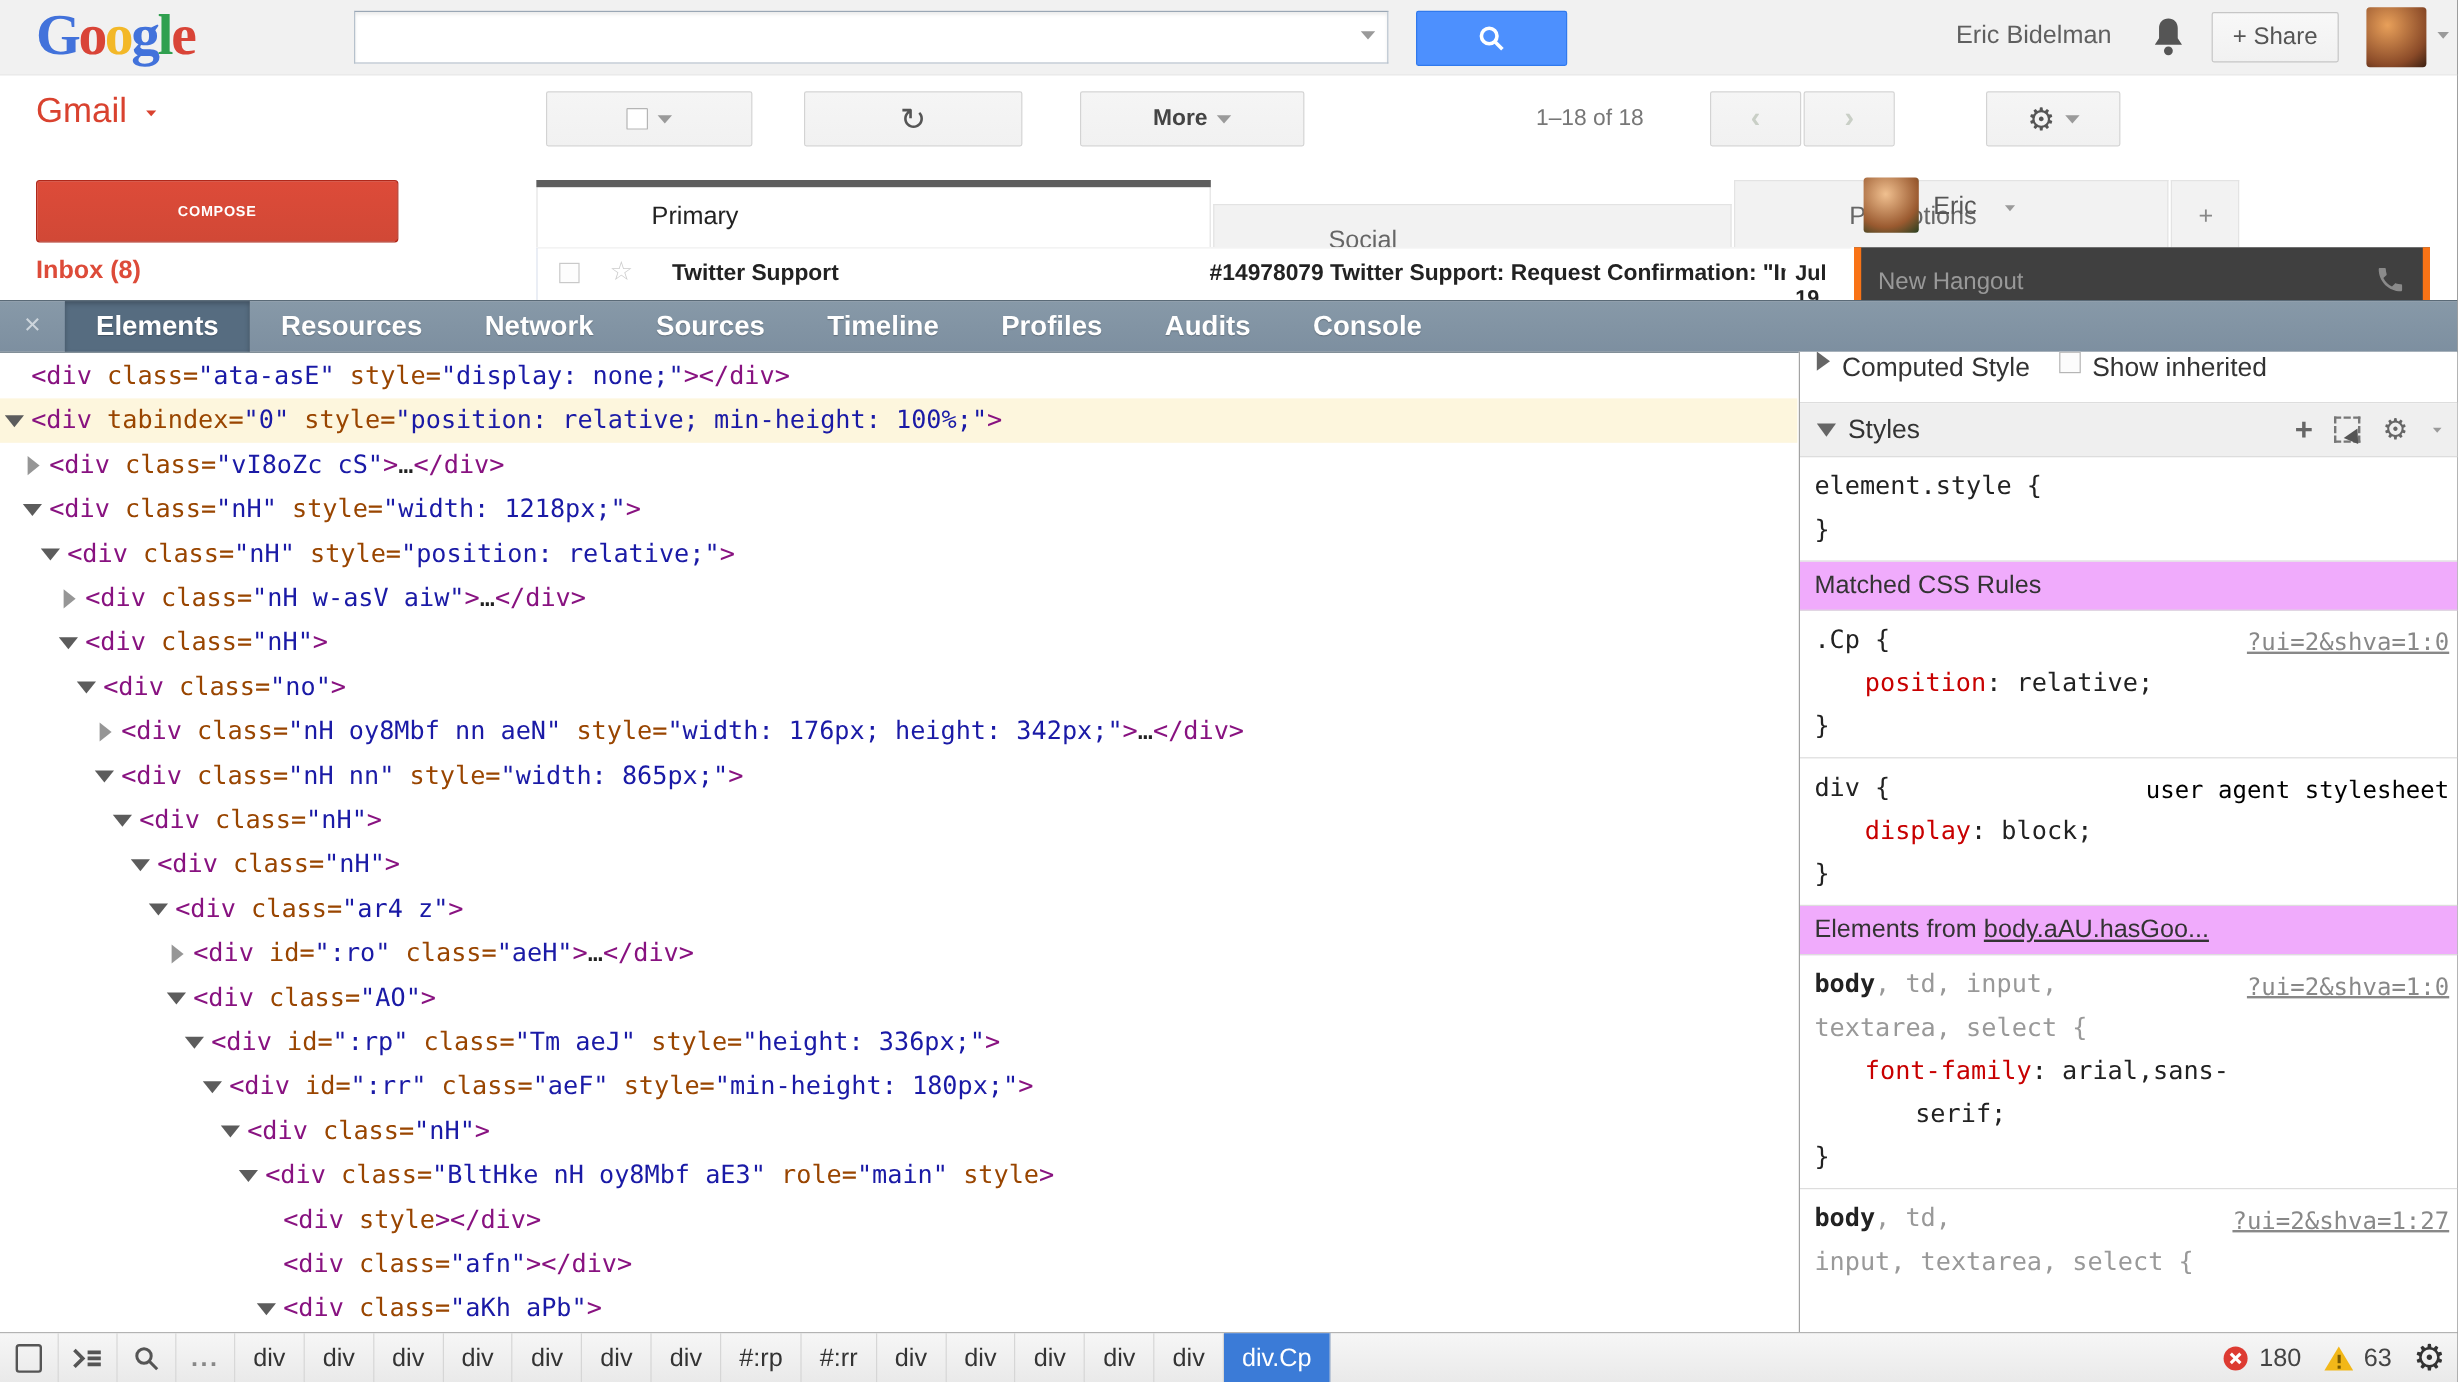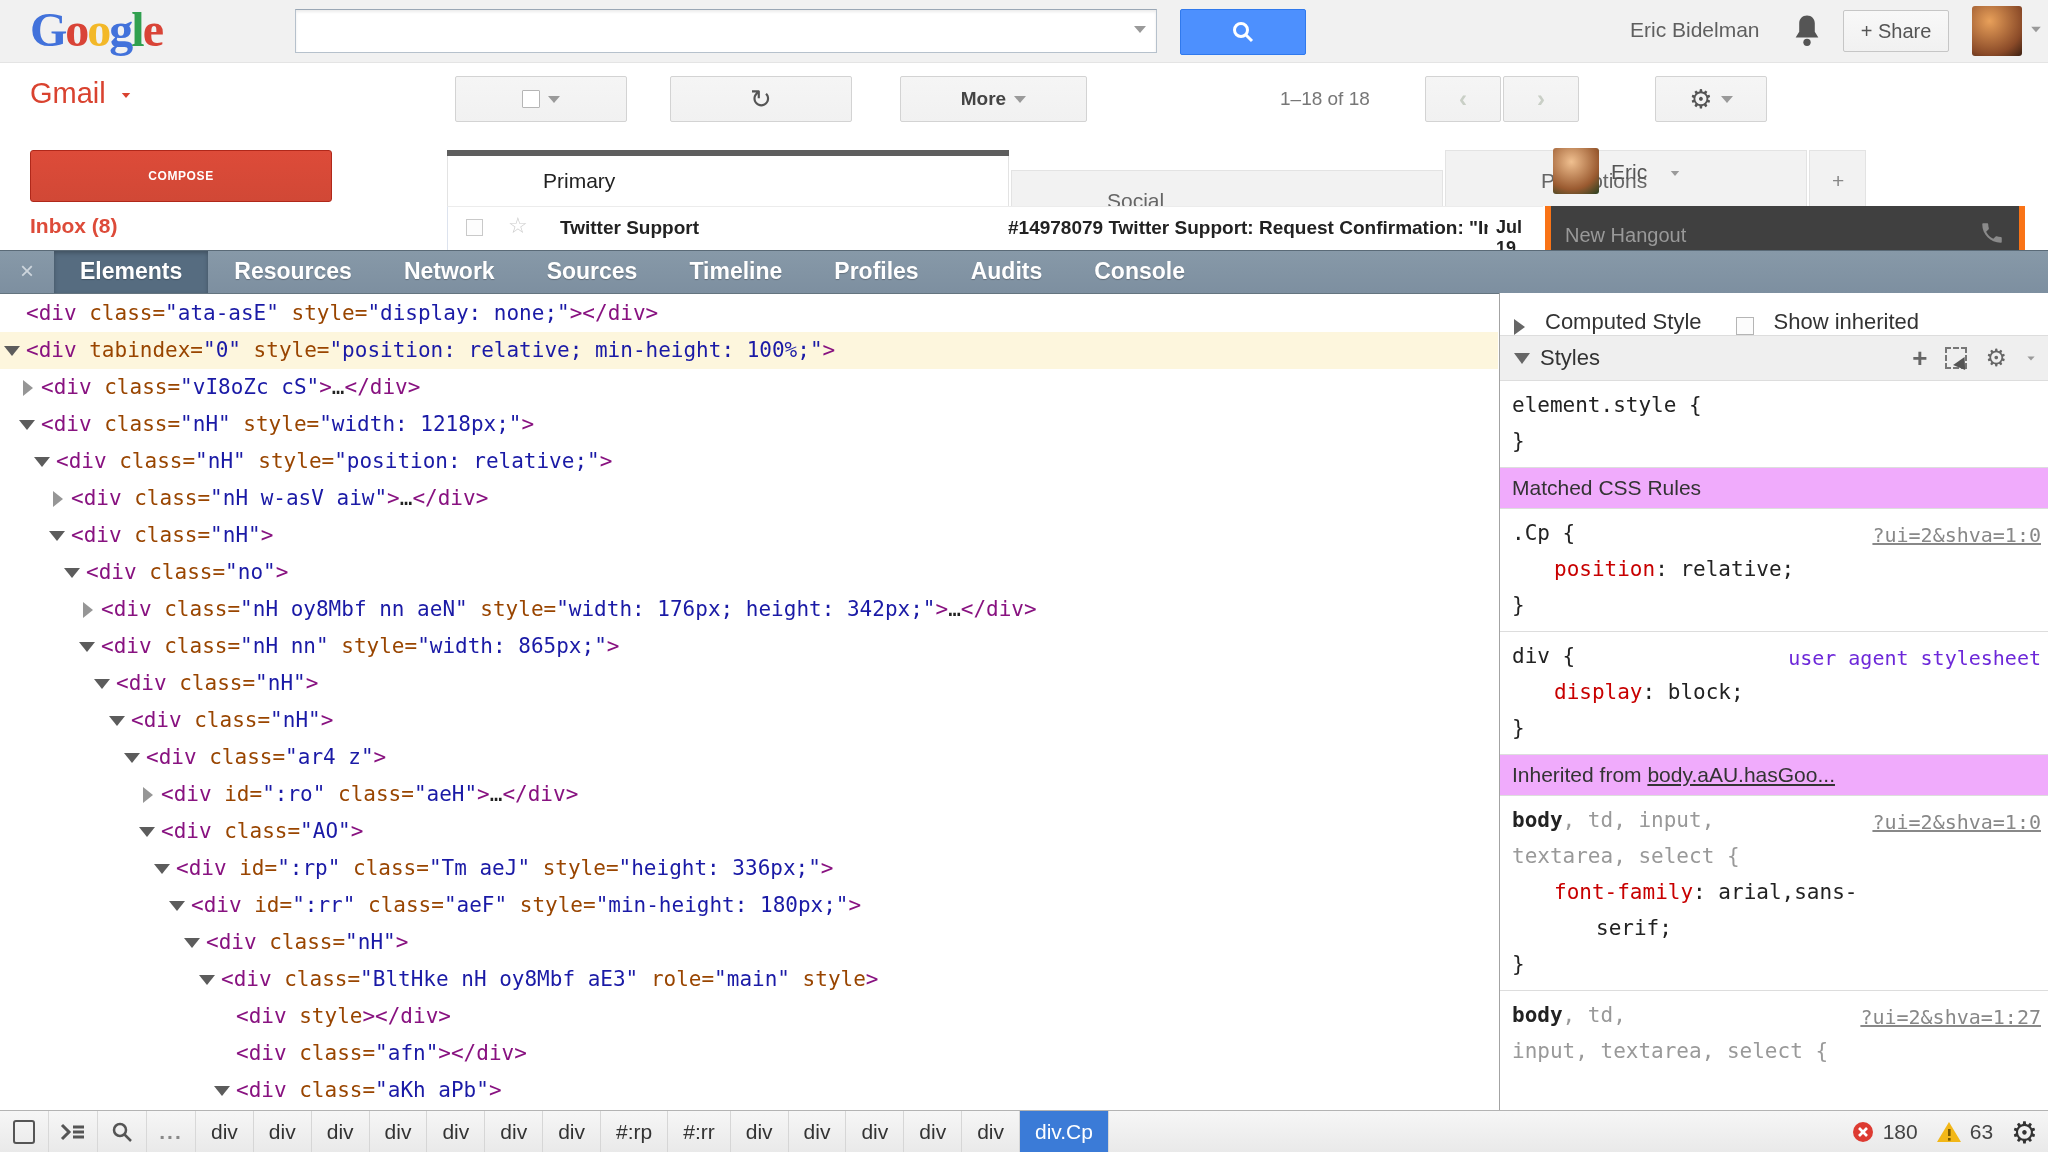--- a/index.html
+++ b/index.html
@@ -85,35 +85,35 @@
   .tk-g{color:#881280;}
   .tk-a{color:#994500;}
   .tk-v{color:#1a1aa6;}
   .tk-p{color:#222;}
 
   
   .sidebar{position:absolute;left:1499px;top:0;width:549px;height:817px;border-left:1px solid #a3a3a3;background:#fff;overflow:hidden;
            font-family:"DejaVu Sans Mono",monospace;font-size:21px;color:#222;}
   .sb-ui{font-family:"Liberation Sans",sans-serif;}
   .sb-row{position:relative;border-bottom:1px solid #ddd;}
-  .sb-computed{height:42px;display:flex;align-items:flex-end;gap:20px;padding-left:14px;font-size:22px;color:#333;}
+  .sb-computed{height:42px;display:flex;align-items:flex-start;gap:10px;padding-left:14px;font-size:22px;color:#333;}
   .sb-styles{height:44px;display:flex;align-items:center;gap:10px;padding-left:14px;font-size:22px;color:#333;background:#efefef;}
   .sb-styles .icons{margin-left:auto;display:flex;align-items:center;gap:18px;padding-right:12px;}
   .tri-r{display:inline-block;width:0;height:0;border-top:8px solid transparent;border-bottom:8px solid transparent;border-left:11px solid #666;}
   .tri-d{display:inline-block;width:0;height:0;border-left:8px solid transparent;border-right:8px solid transparent;border-top:11px solid #666;}
   .sb-chk{display:inline-block;width:16px;height:16px;border:1px solid #b5b5b5;background:#fcfcfc;margin-left:14px;}
   .plus-ic{font-size:26px;color:#666;font-weight:bold;line-height:20px;}
   .picker-ic{position:relative;display:inline-block;width:18px;height:18px;border:2px dashed #777;}
   .picker-ic::after{content:"";position:absolute;right:-4px;bottom:-4px;width:0;height:0;border-left:7px solid transparent;border-right:7px solid transparent;border-top:11px solid #555;transform:rotate(-35deg);}
   .gear-sm{font-size:24px;color:#666;}
   .sb-section{height:40px;line-height:40px;background:#f0abfc;padding-left:12px;font-size:21px;color:#333;
               font-family:"Liberation Sans",sans-serif;border-bottom:1px solid #ddd;}
   .sb-rule{position:relative;padding:6px 0 8px 12px;line-height:36px;}
   .sb-link{position:absolute;right:8px;top:8px;color:#888;text-decoration:underline;font-size:20px;}
-  .sb-note{position:absolute;right:8px;top:8px;color:#6d28d9;font-size:20px;}
+  .sb-note{position:absolute;right:8px;top:8px;color:#000000;font-size:20px;}
   .prop{padding-left:42px;}
   .prop .pn{color:#c80000;}
   .prop-wrap{padding-left:84px;}
   .sel-dim{color:#999;}
   .sel-m{color:#222;font-weight:bold;}
   .und{text-decoration:underline;}
 
   
   .dt-status{position:absolute;left:0;top:860px;width:2048px;height:42px;background:linear-gradient(#f6f6f6,#e9e9e9);
              border-top:1px solid #b3b3b3;display:flex;align-items:stretch;font-size:21px;color:#333;}
@@ -297,21 +297,21 @@
           <div>}</div>
         </div>
 
         <div class="sb-rule sb-row">
           <span class="sb-note">user agent stylesheet</span>
           <div>div {</div>
           <div class="prop"><span class="pn">display</span><span>: block;</span></div>
           <div>}</div>
         </div>
 
-        <div class="sb-section"><span>Inherited from </span><span class="und">body.aAU.hasGoo...</span></div>
+        <div class="sb-section"><span>Elements from </span><span class="und">body.aAU.hasGoo...</span></div>
 
         <div class="sb-rule sb-row">
           <span class="sb-link">?ui=2&amp;shva=1:0</span>
           <div><span class="sel-m">body</span><span class="sel-dim">, td, input,</span></div>
           <div class="sel-dim">textarea, select {</div>
           <div class="prop"><span class="pn">font-family</span><span>: arial,sans-</span></div>
           <div class="prop-wrap">serif;</div>
           <div>}</div>
         </div>
 

